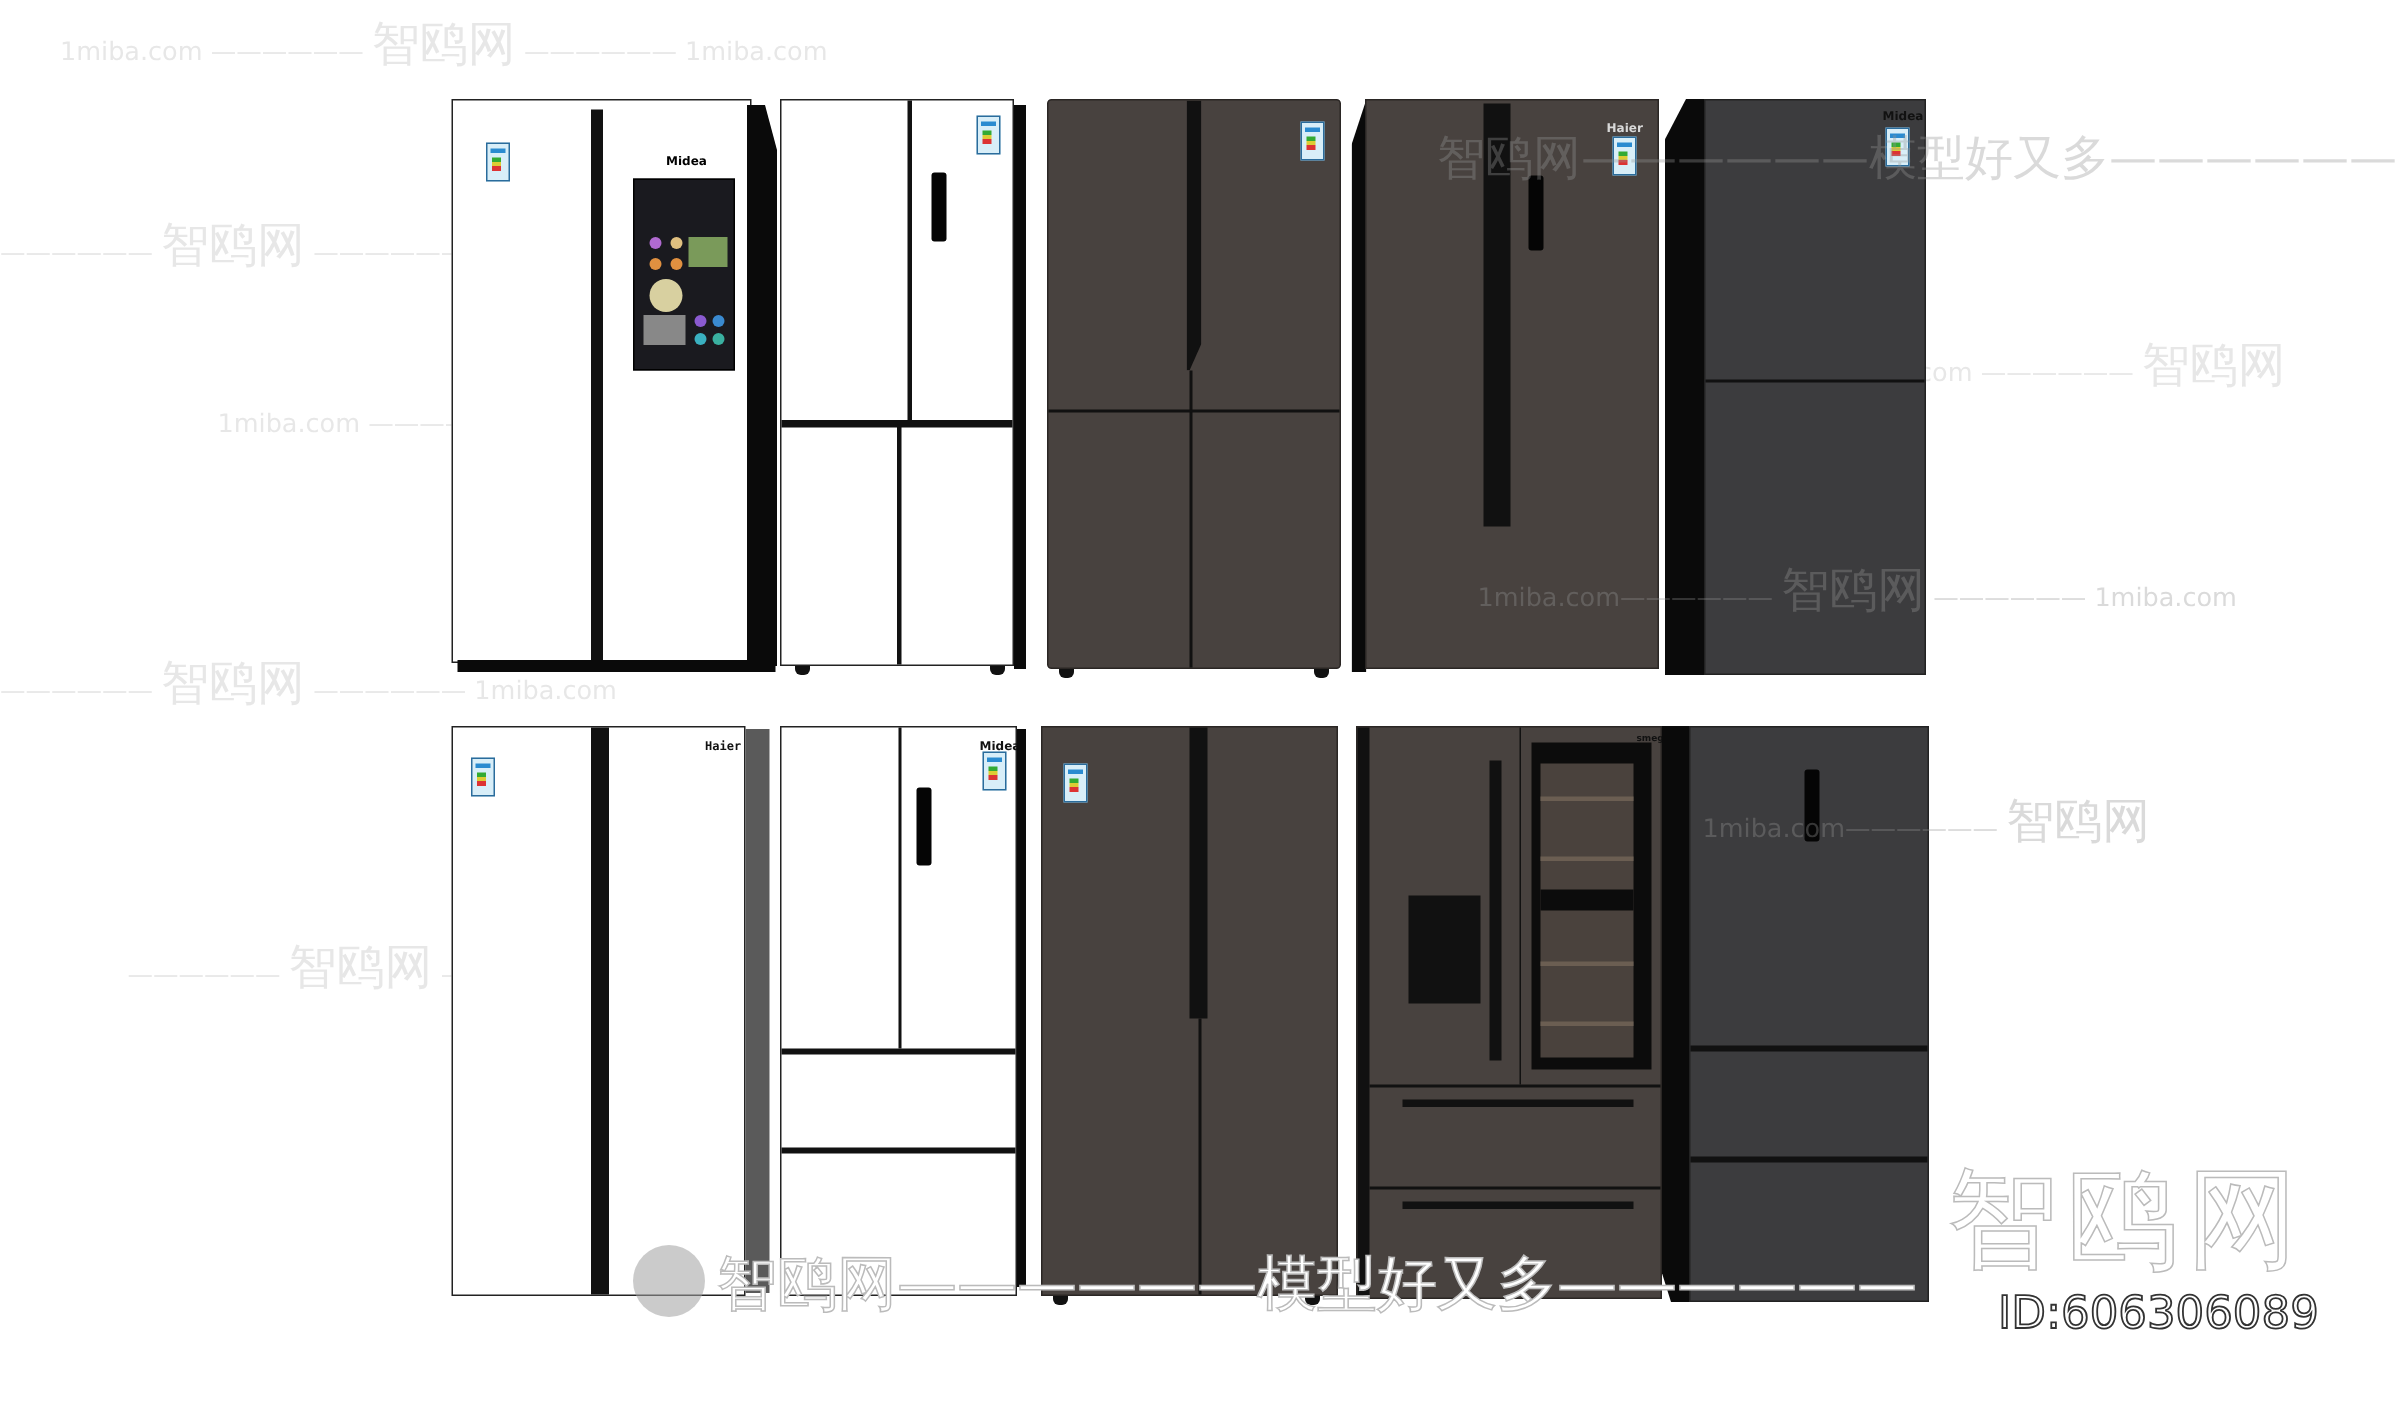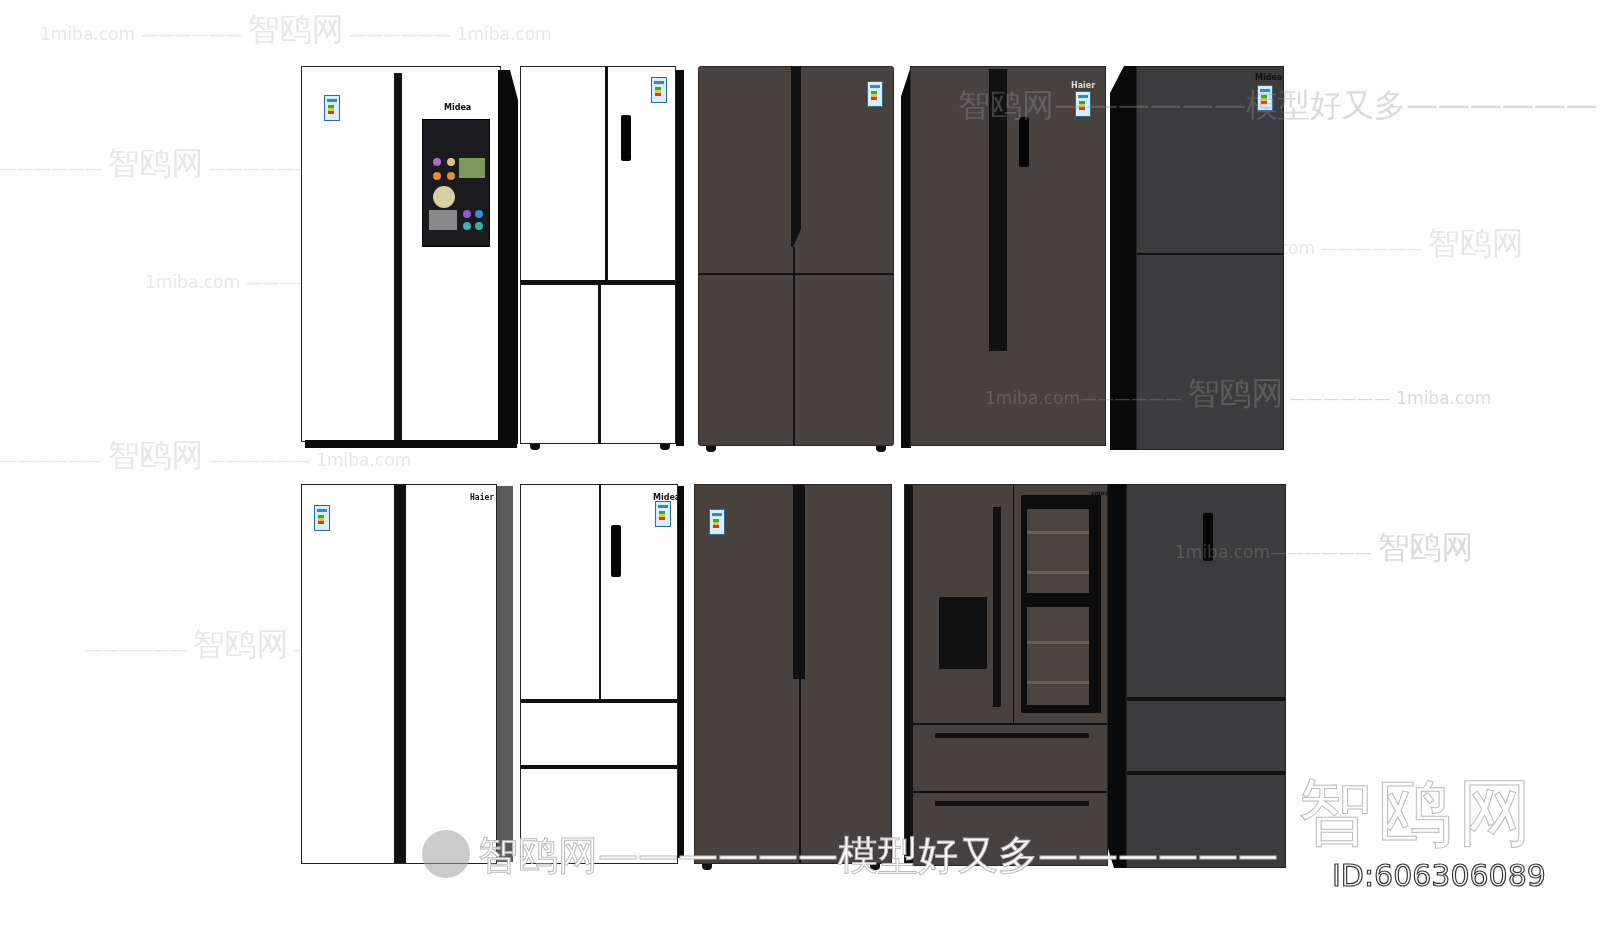--- a/index.html
+++ b/index.html
@@ -144,19 +144,19 @@
 <div class="fridge grey" style="left:1126px;top:484px;width:160px;height:384px;">
   <div class="gap" style="left:0;top:212px;width:158px;height:4px;"></div>
   <div class="gap" style="left:0;top:286px;width:158px;height:4px;"></div>
   <div class="panel" style="left:76px;top:28px;width:10px;height:48px;"></div>
 </div>
 
 <div class="wm" style="left:958px;top:84px;font-size:32px;color:rgba(150,150,150,0.35);"><span>智鸥网</span><span>——————</span><span>模型好又多</span><span>——————</span></div>
 
 <div class="wm" style="left:985px;top:372px;font-size:17px;color:rgba(150,150,150,0.35);"><span>1miba.com</span><span>——————</span> <span style="font-size:32px;">智鸥网</span> <span>——————</span> <span>1miba.com</span></div>
 
-<div class="wm" style="left:1135px;top:526px;font-size:17px;color:rgba(150,150,150,0.35);margin-left:40px;"><span>1miba.com</span><span>——————</span> <span style="font-size:32px;">智鸥网</span></div>
+<div class="wm" style="left:1135px;top:526px;font-size:17px;color:rgba(150,150,150,0.35);"><span>1miba.com</span><span>——————</span> <span style="font-size:32px;">智鸥网</span></div>
 
 <div class="abs" style="left:422px;top:830px;width:48px;height:48px;border-radius:50%;background:rgba(160,160,160,0.55);"></div>
 <div class="wm-outline" style="left:478px;top:828px;font-size:40px;"><span>智鸥网</span><span>——————</span><span>模型好又多</span><span>——————</span></div>
 
 <div class="wm-outline" style="left:1298px;top:764px;font-size:74px;letter-spacing:6px;">智鸥网</div>
 <div class="wm-outline" style="left:1332px;top:858px;font-size:30px;text-align:center;-webkit-text-stroke:1.2px #333;">ID:606306089</div>
 
 </body></html>

